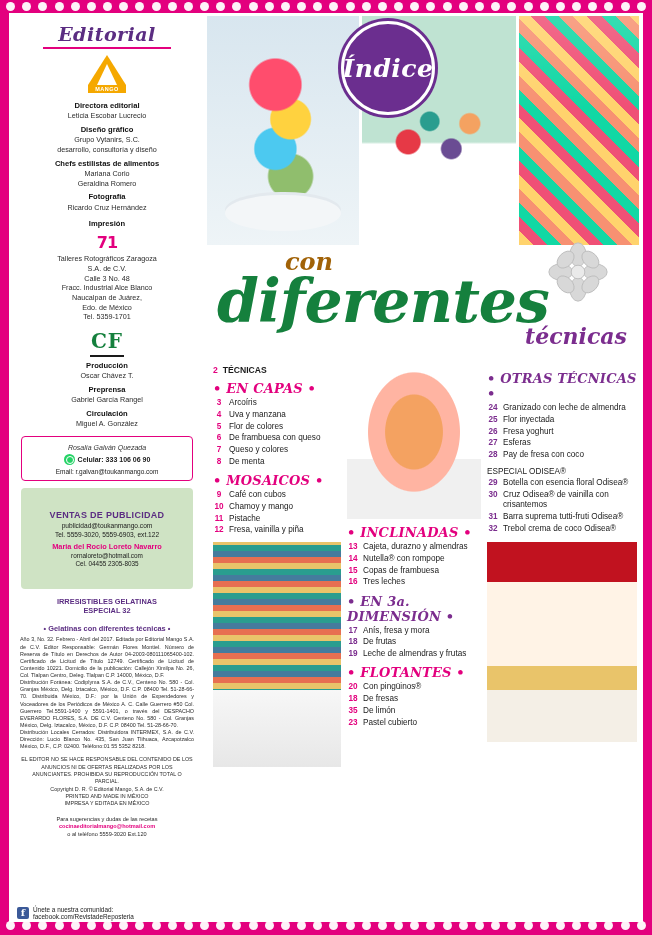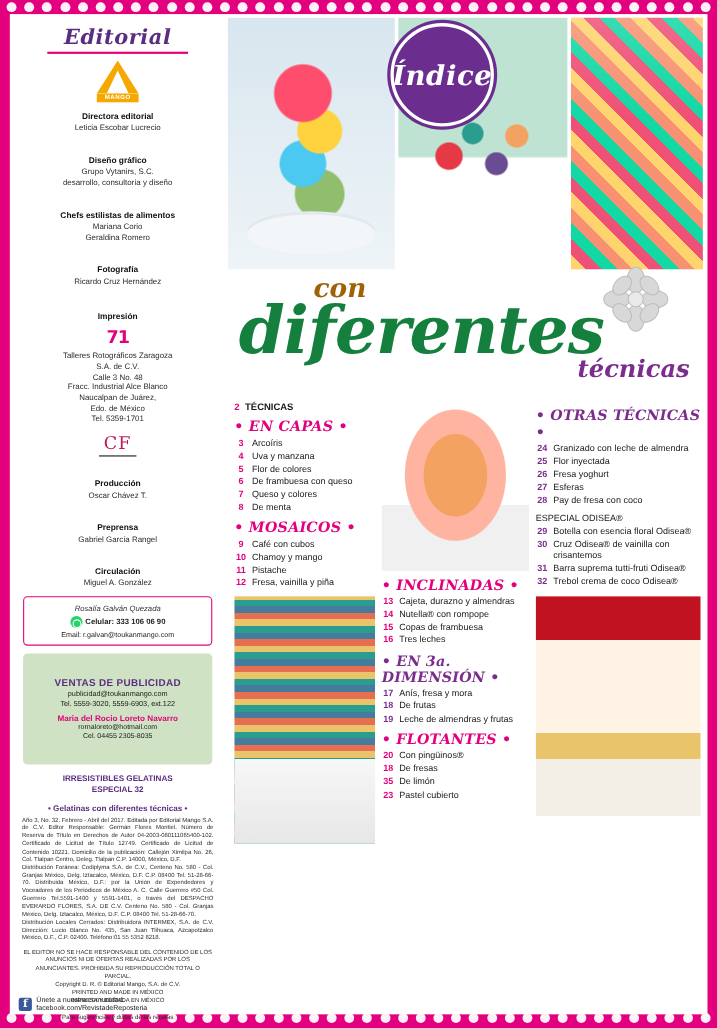--- a/index.html
+++ b/index.html
@@ -65,32 +65,32 @@
     content:""; position:absolute; left:9px; top:9px;
     width:20px; height:21px; background:#ffffff;
     clip-path: polygon(50% 0%, 100% 100%, 0% 100%);
   }
   .logo-mango .lbl {
     font-size:5.5px; font-weight:bold; color:#ffffff;
     background:#f5a800; text-align:center; letter-spacing:.5px;
     padding:1px 0;
   }
   .credits { font-size:7.2px; line-height:1.35; color:#2b2b2b; text-align:center; }
-  .credits b { font-size:7.6px; color:#111; display:block; margin-top:20px; }
+  .credits b { font-size:7.6px; color:#111; display:block; margin-top:4px; }
   .credits .first { margin-top:0; }
   .credits .sp { display:block; height:3px; }
 
   .impresion-logo {
     font-family:"DejaVu Sans", sans-serif;
     font-weight:bold; color:#e3007e; font-size:16px; letter-spacing:-1px;
     margin:2px 0 1px 0;
   }
   .cf-logo {
-    font-family:"DejaVu Serif", serif; font-weight:normal;
-    font-size:16px; color:#be185d; letter-spacing:1px; margin:6px 0 0 0;
+    font-family:"DejaVu Serif", serif; font-weight:bold;
+    font-size:20px; color:#15803d; letter-spacing:1px; margin:6px 0 0 0;
   }
   .cf-rule { height:1.5px; background:#1a1a1a; width:34px; margin:0 auto 4px auto;}
 
   .venta-box {
     border:1.5px solid #e3007e; border-radius:4px;
     margin:7px 4px 0 4px; padding:4px 4px 5px 4px;
     text-align:center;
   }
   .venta-box .hd {
     font-size:7.6px; font-weight:bold; color:#5b2d82; line-height:1.25;
@@ -200,21 +200,21 @@
     background:linear-gradient(#f7f7f7,#e7e7e7);
   }
   .p-cheesecake {
     width:100%;height:100%;
     background:
       linear-gradient(#c1121f 0 20%, #fff3e6 20% 62%, #e9c46a 62% 74%, #f4efe6 74% 100%);
   }
 
   
   .indice-badge {
-    position:absolute; left:150px; top:8px;
+    position:absolute; left:136px; top:8px;
     width:94px; height:94px; border-radius:50%;
     background:#6b2e8f;
     border:3px solid #ffffff;
     box-shadow:0 0 0 3px #6b2e8f;
     display:flex; align-items:center; justify-content:center;
     z-index:5;
   }
   .indice-badge span {
     color:#ffffff; font-family:"DejaVu Serif", serif; font-style:italic;
     font-weight:bold; font-size:25px; letter-spacing:.5px;

